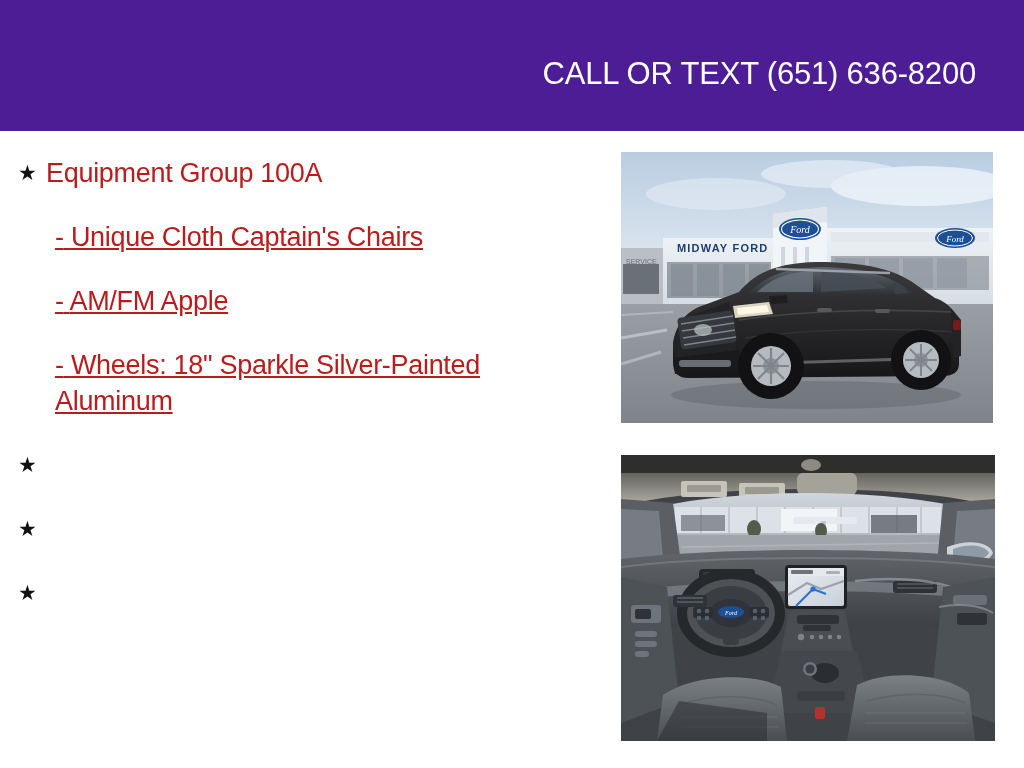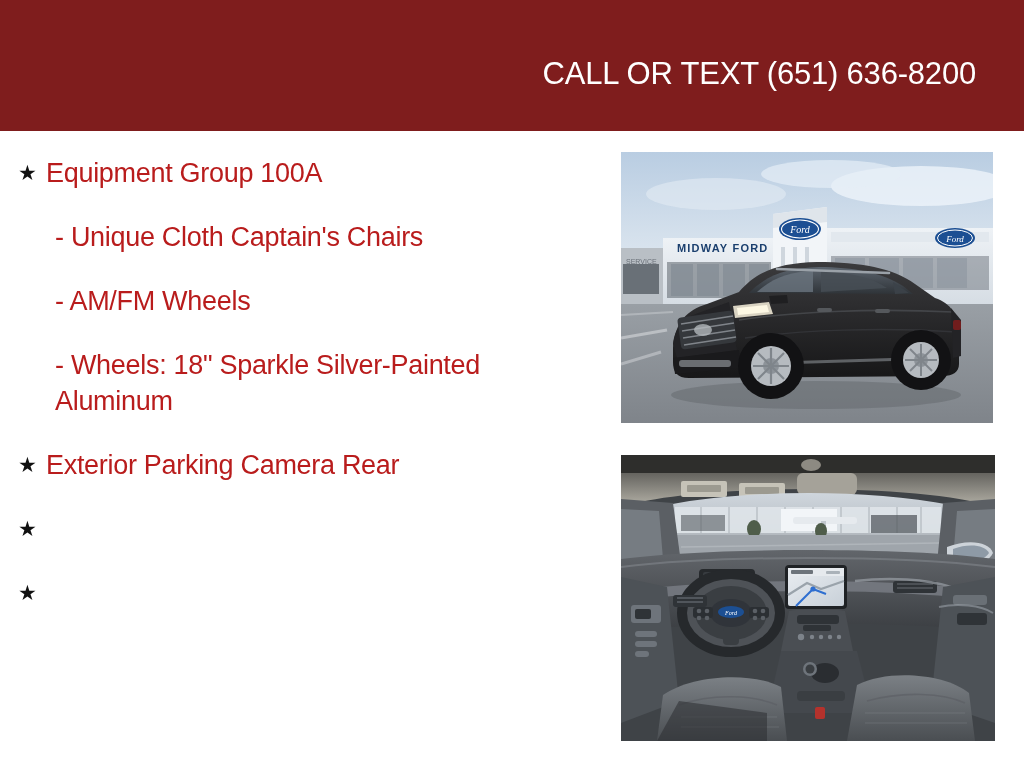--- a/index.html
+++ b/index.html
@@ -20,21 +20,21 @@
     background: #ffffff;
   }
 
   
   .header-banner {
     position: absolute;
     left: 0;
     top: 0;
     width: 1024px;
     height: 131px;
-    background: #7f1d1d;
+    background: #4c1d95;
     display: flex;
     align-items: center;
     justify-content: flex-end;
   }
 
   .header-phone {
     color: #ffffff;
     font-family: "Liberation Sans", sans-serif;
     font-size: 31px;
     font-weight: 400;
@@ -83,20 +83,21 @@
   .feature-row.sub {
     margin-bottom: 28px;
   }
 
   .feature-row.sub .feature-bullet {
     width: 34px;
   }
 
   .feature-row.sub .feature-text {
     padding-left: 9px;
+    text-decoration: underline;
   }
 
   
   .photo-exterior {
     position: absolute;
     left: 621px;
     top: 152px;
     width: 372px;
     height: 271px;
     overflow: hidden;
@@ -131,31 +132,30 @@
       <span class="feature-text">Equipment Group 100A</span>
     </div>
 
     <div class="feature-row sub">
       <span class="feature-bullet"></span>
       <span class="feature-text"><span>-</span> <span>Unique Cloth Captain's Chairs</span></span>
     </div>
 
     <div class="feature-row sub">
       <span class="feature-bullet"></span>
-      <span class="feature-text"><span>-</span> <span>AM/FM Wheels</span></span>
+      <span class="feature-text"><span>-</span> <span>AM/FM Apple</span></span>
     </div>
 
     <div class="feature-row sub">
       <span class="feature-bullet"></span>
       <span class="feature-text"><span>-</span> <span>Wheels: 18" Sparkle Silver-Painted Aluminum</span></span>
     </div>
 
     <div class="feature-row">
       <span class="feature-bullet">★</span>
-      <span class="feature-text">Exterior Parking Camera Rear</span>
     </div>
 
     <div class="feature-row">
       <span class="feature-bullet">★</span>
     </div>
 
     <div class="feature-row">
       <span class="feature-bullet">★</span>
     </div>
 

